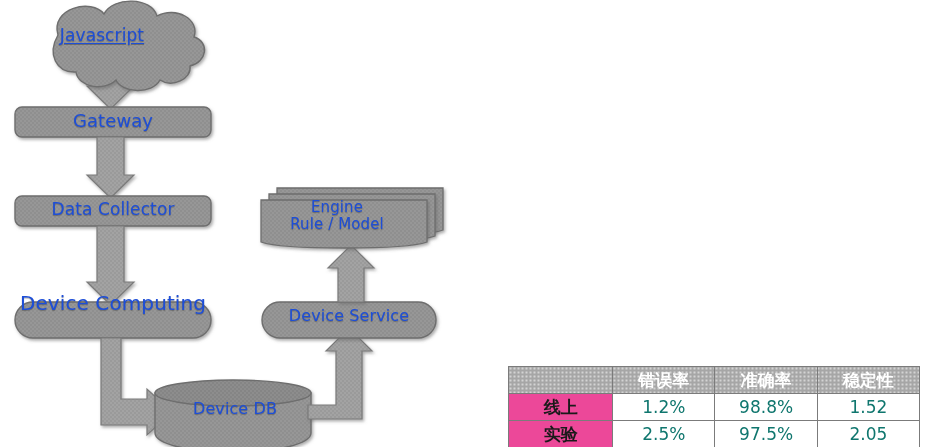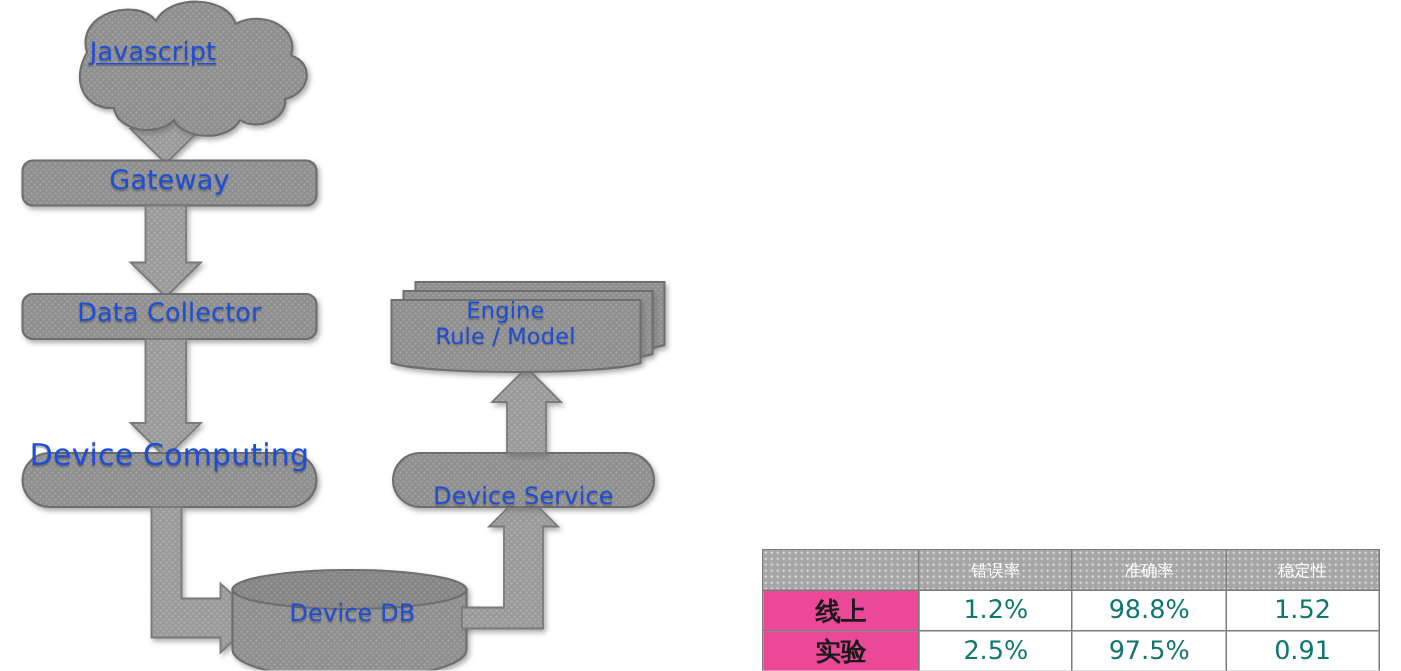--- a/index.html
+++ b/index.html
@@ -37,21 +37,21 @@
   #lbl-javascript {
     left: 22px; top: 26px; width: 160px;
     font-size: 17px;
     text-decoration: underline;
     text-underline-offset: 2px;
   }
   #lbl-gateway   { left: 16px;  top: 111px; width: 194px; font-size: 18px; }
   #lbl-collector { left: 16px;  top: 200px; width: 194px; font-size: 17px; text-align: center; }
   #lbl-devcomp   { left: 16px;  top: 292px; width: 194px; font-size: 20px; }
   #lbl-engine    { left: 263px; top: 199px; width: 148px; font-size: 15px; }
-  #lbl-devsvc    { left: 262px; top: 322px; width: 174px; font-size: 16px; }
+  #lbl-devsvc    { left: 262px; top: 307px; width: 174px; font-size: 16px; }
   #lbl-devdb     { left: 155px; top: 400px; width: 160px; font-size: 16px; }
 
   
   #metrics-table {
     position: absolute;
     left: 508px;
     top: 366px;
     width: 412px;
     border-collapse: collapse;
     table-layout: fixed;
@@ -65,22 +65,22 @@
     height: 26px;
     vertical-align: middle;
     font-weight: normal;
   }
   #metrics-table thead th {
     background-color: #a6a6a6;
     background-image:
       radial-gradient(circle at 1px 1px, rgba(255,255,255,.55) .7px, transparent .8px);
     background-size: 4px 4px;
     color: #ffffff;
-    font-weight: normal;
-    font-size: 11px;
+    font-weight: bold;
+    font-size: 17px;
   }
   #metrics-table tbody th.row-head {
     font-weight: bold;
     color: #1a1a1a;
     background: #ec4899;
   }
   #metrics-table tbody td {
     color: #0f766e;
   }
   .col-label { width: 104px; }
@@ -231,16 +231,16 @@
     <tr>
       <th class="row-head">线上</th>
       <td>1.2%</td>
       <td>98.8%</td>
       <td>1.52</td>
     </tr>
     <tr>
       <th class="row-head">实验</th>
       <td>2.5%</td>
       <td>97.5%</td>
-      <td>0.91</td>
+      <td>2.05</td>
     </tr>
   </tbody>
 </table>
 
 </body></html>

